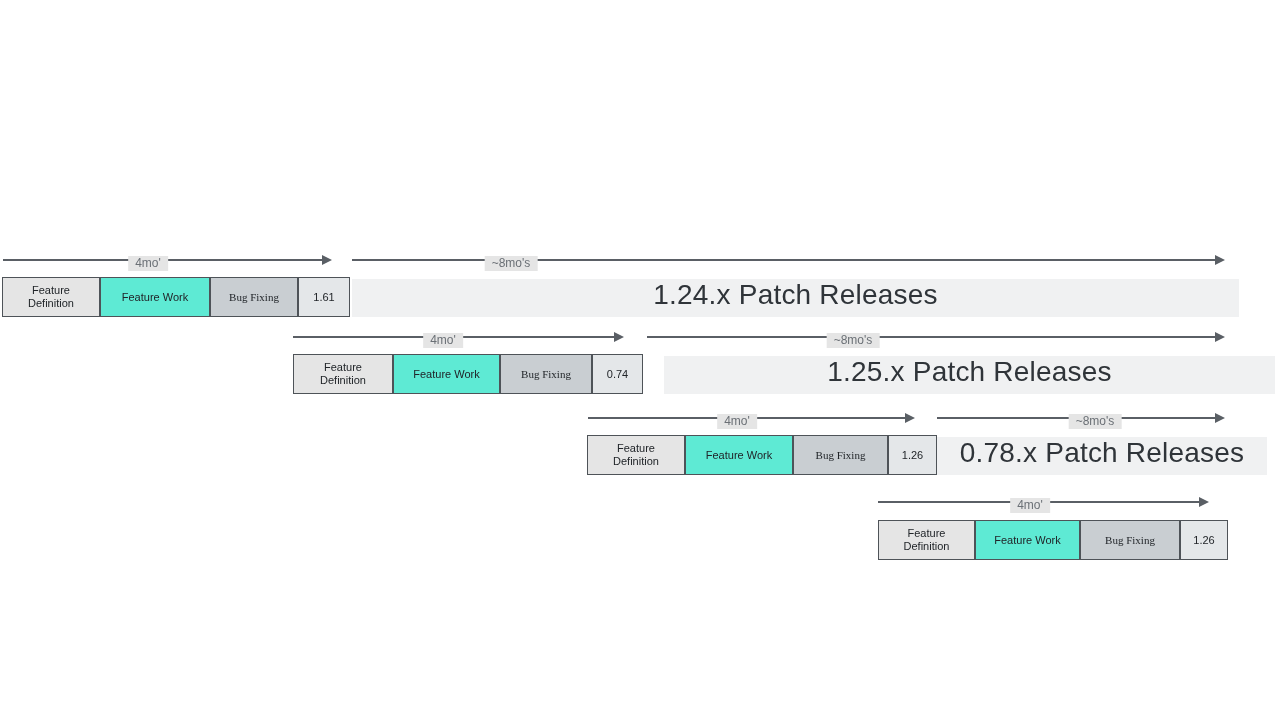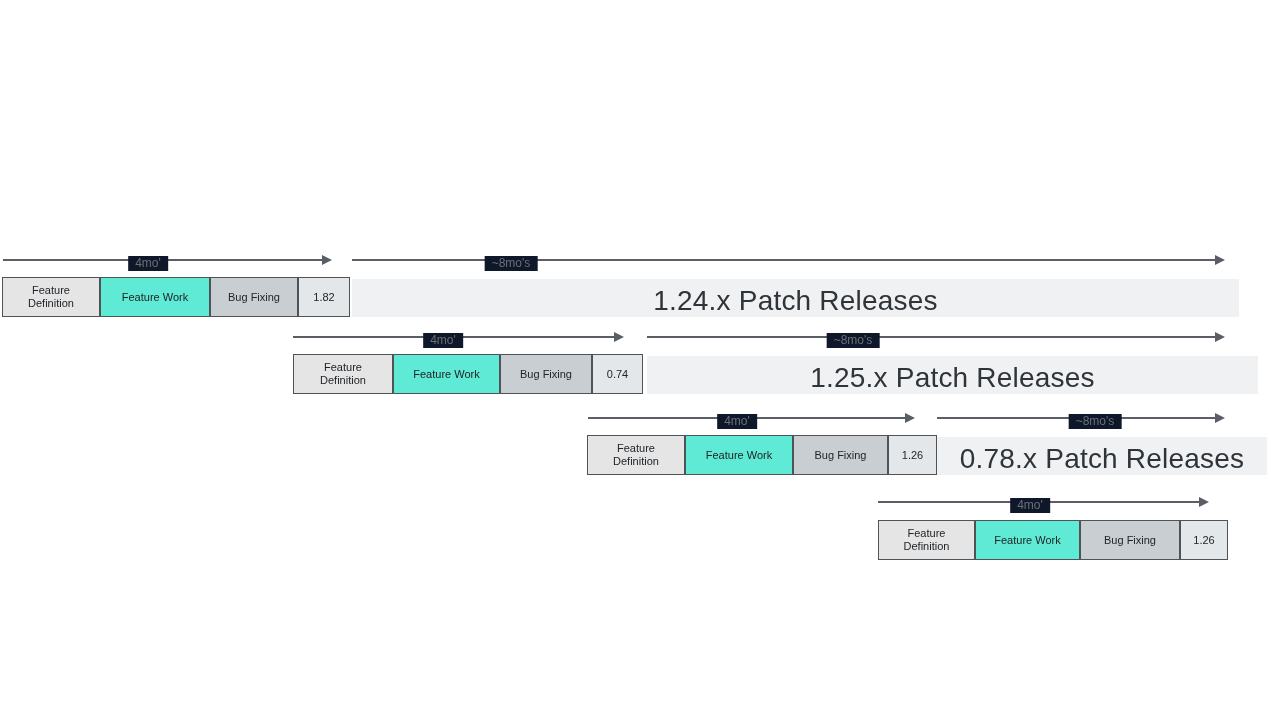--- a/index.html
+++ b/index.html
@@ -24,21 +24,21 @@
     top: -6px;
     width: 0; height: 0;
     border-left: 10px solid #5a5f65;
     border-top: 5px solid transparent;
     border-bottom: 5px solid transparent;
   }
   .arrow-label {
     position: absolute;
     top: -5px;
     transform: translateX(-50%);
-    background: #0f172a;
+    background: #e5e5e5;
     padding: 0 7px;
     font-size: 12px;
     line-height: 15px;
     color: #6b7076;
     white-space: nowrap;
   }
   
   .pbox {
     position: absolute;
     height: 40px;
@@ -48,29 +48,29 @@
     align-items: center;
     justify-content: center;
     text-align: center;
     font-size: 11px;
     line-height: 13px;
     color: #212529;
     padding: 2px 6px;
   }
   .fill-fd { background: #e5e5e5; }
   .fill-fw { background: #5eead4; }
-  .fill-bf { background: #c9ced2; }
+  .fill-bf { background: #c9ced2; font-family: Liberation Serif, serif; }
   .fill-ver { background: #e4e7e9; }
   
   .patch-bar {
     position: absolute;
     height: 38px;
     background: #f0f1f2;
     display: flex;
-    align-items: flex-end;
+    align-items: flex-start;
     justify-content: center;
   }
   .patch-bar .patch-text {
     font-size: 28px;
     color: #2f3439;
     white-space: nowrap;
     letter-spacing: 0.2px;
   }
 </style>
 </head>
@@ -81,38 +81,38 @@
   <div>
     <div class="arrow" style="left:3px; top:259px; width:327px;">
       <span class="arrow-label" style="left:145px;">4mo'</span>
     </div>
     <div class="arrow" style="left:352px; top:259px; width:871px;">
       <span class="arrow-label" style="left:159px;">~8mo's</span>
     </div>
     <div class="pbox fill-fd" style="left:2px; top:277px; width:98px;">Feature Definition</div>
     <div class="pbox fill-fw" style="left:100px; top:277px; width:110px;">Feature Work</div>
     <div class="pbox fill-bf" style="left:210px; top:277px; width:88px;">Bug Fixing</div>
-    <div class="pbox fill-ver" style="left:298px; top:277px; width:52px;">1.82</div>
+    <div class="pbox fill-ver" style="left:298px; top:277px; width:52px;">1.61</div>
     <div class="patch-bar" style="left:352px; top:279px; width:887px;">
       <span class="patch-text">1.24.x Patch Releases</span>
     </div>
   </div>
 
   <div>
     <div class="arrow" style="left:293px; top:336px; width:329px;">
       <span class="arrow-label" style="left:150px;">4mo'</span>
     </div>
     <div class="arrow" style="left:647px; top:336px; width:576px;">
       <span class="arrow-label" style="left:206px;">~8mo's</span>
     </div>
     <div class="pbox fill-fd" style="left:293px; top:354px; width:100px;">Feature Definition</div>
     <div class="pbox fill-fw" style="left:393px; top:354px; width:107px;">Feature Work</div>
     <div class="pbox fill-bf" style="left:500px; top:354px; width:92px;">Bug Fixing</div>
     <div class="pbox fill-ver" style="left:592px; top:354px; width:51px;">0.74</div>
-    <div class="patch-bar" style="left:647px; top:356px; width:611px;">
+    <div class="patch-bar" style="left:664px; top:356px; width:611px;">
       <span class="patch-text">1.25.x Patch Releases</span>
     </div>
   </div>
 
   <div>
     <div class="arrow" style="left:588px; top:417px; width:325px;">
       <span class="arrow-label" style="left:149px;">4mo'</span>
     </div>
     <div class="arrow" style="left:937px; top:417px; width:286px;">
       <span class="arrow-label" style="left:158px;">~8mo's</span>

